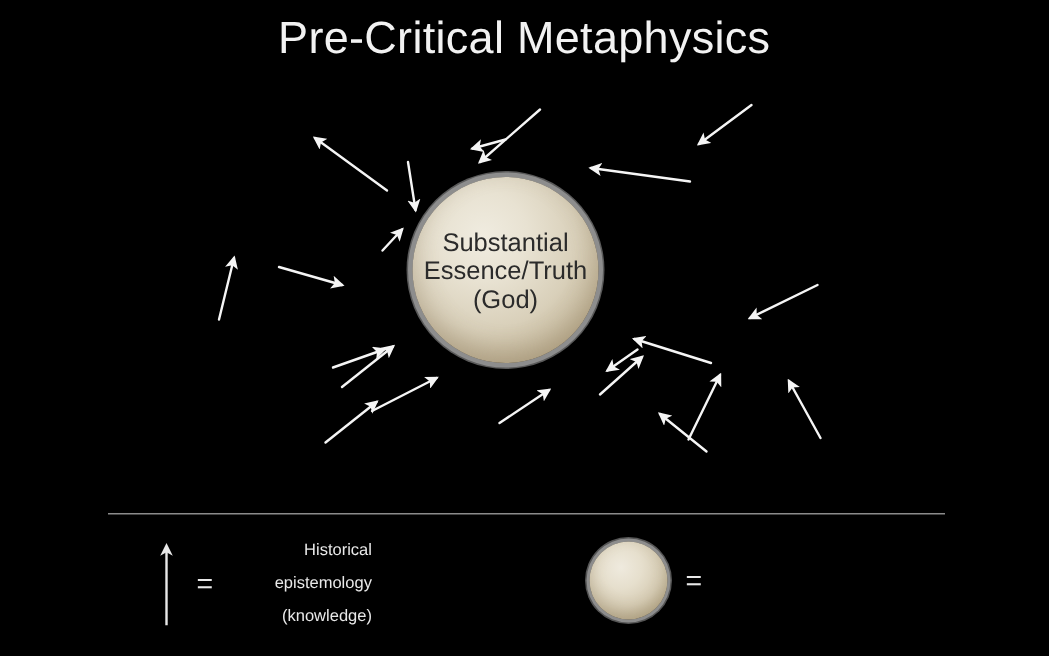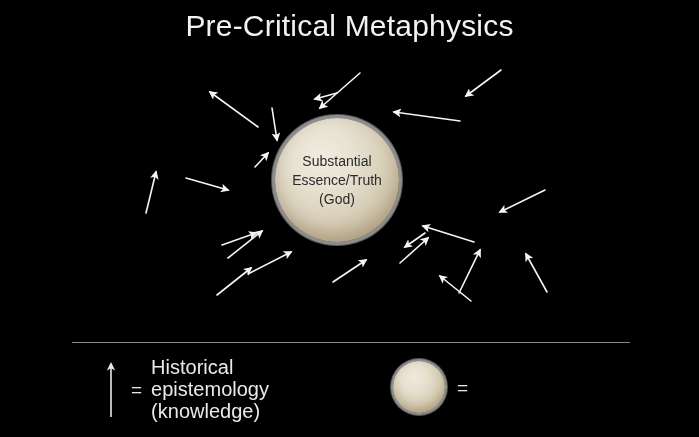--- a/index.html
+++ b/index.html
@@ -58,21 +58,21 @@
     box-shadow:
       0 0 0 3px #8d8d8d,
       0 0 0 4px #5a5a5a,
       inset 0 -8px 16px rgba(120,100,70,0.30);
     display: flex;
     align-items: center;
     justify-content: center;
   }
   #sphere-label {
     color: #2b2b2b;
-    font-size: 14px;
+    font-size: 17px;
     line-height: 19px;
     text-align: center;
     white-space: pre-line;
     padding: 0 4px;
   }
 
   
   #divider {
     position: absolute;
     left: 72px;
@@ -103,24 +103,25 @@
 
   .legend-equals {
     color: #e8e8e8;
     font-size: 19px;
     line-height: 19px;
     margin: 0 9px 0 7px;
     flex: 0 0 auto;
   }
   .legend-text {
     color: #e9e9e9;
-    font-size: 20px;
+    font-size: 11px;
     line-height: 22px;
-    text-align: left;
+    text-align: right;
     white-space: pre-line;
+    margin-left: 32px;
   }
 
   #legend-sphere {
     width: 52px;
     height: 52px;
     border-radius: 50%;
     background:
       radial-gradient(circle at 40% 33%,
         #efeade 0%,
         #e6dfcd 30%,

